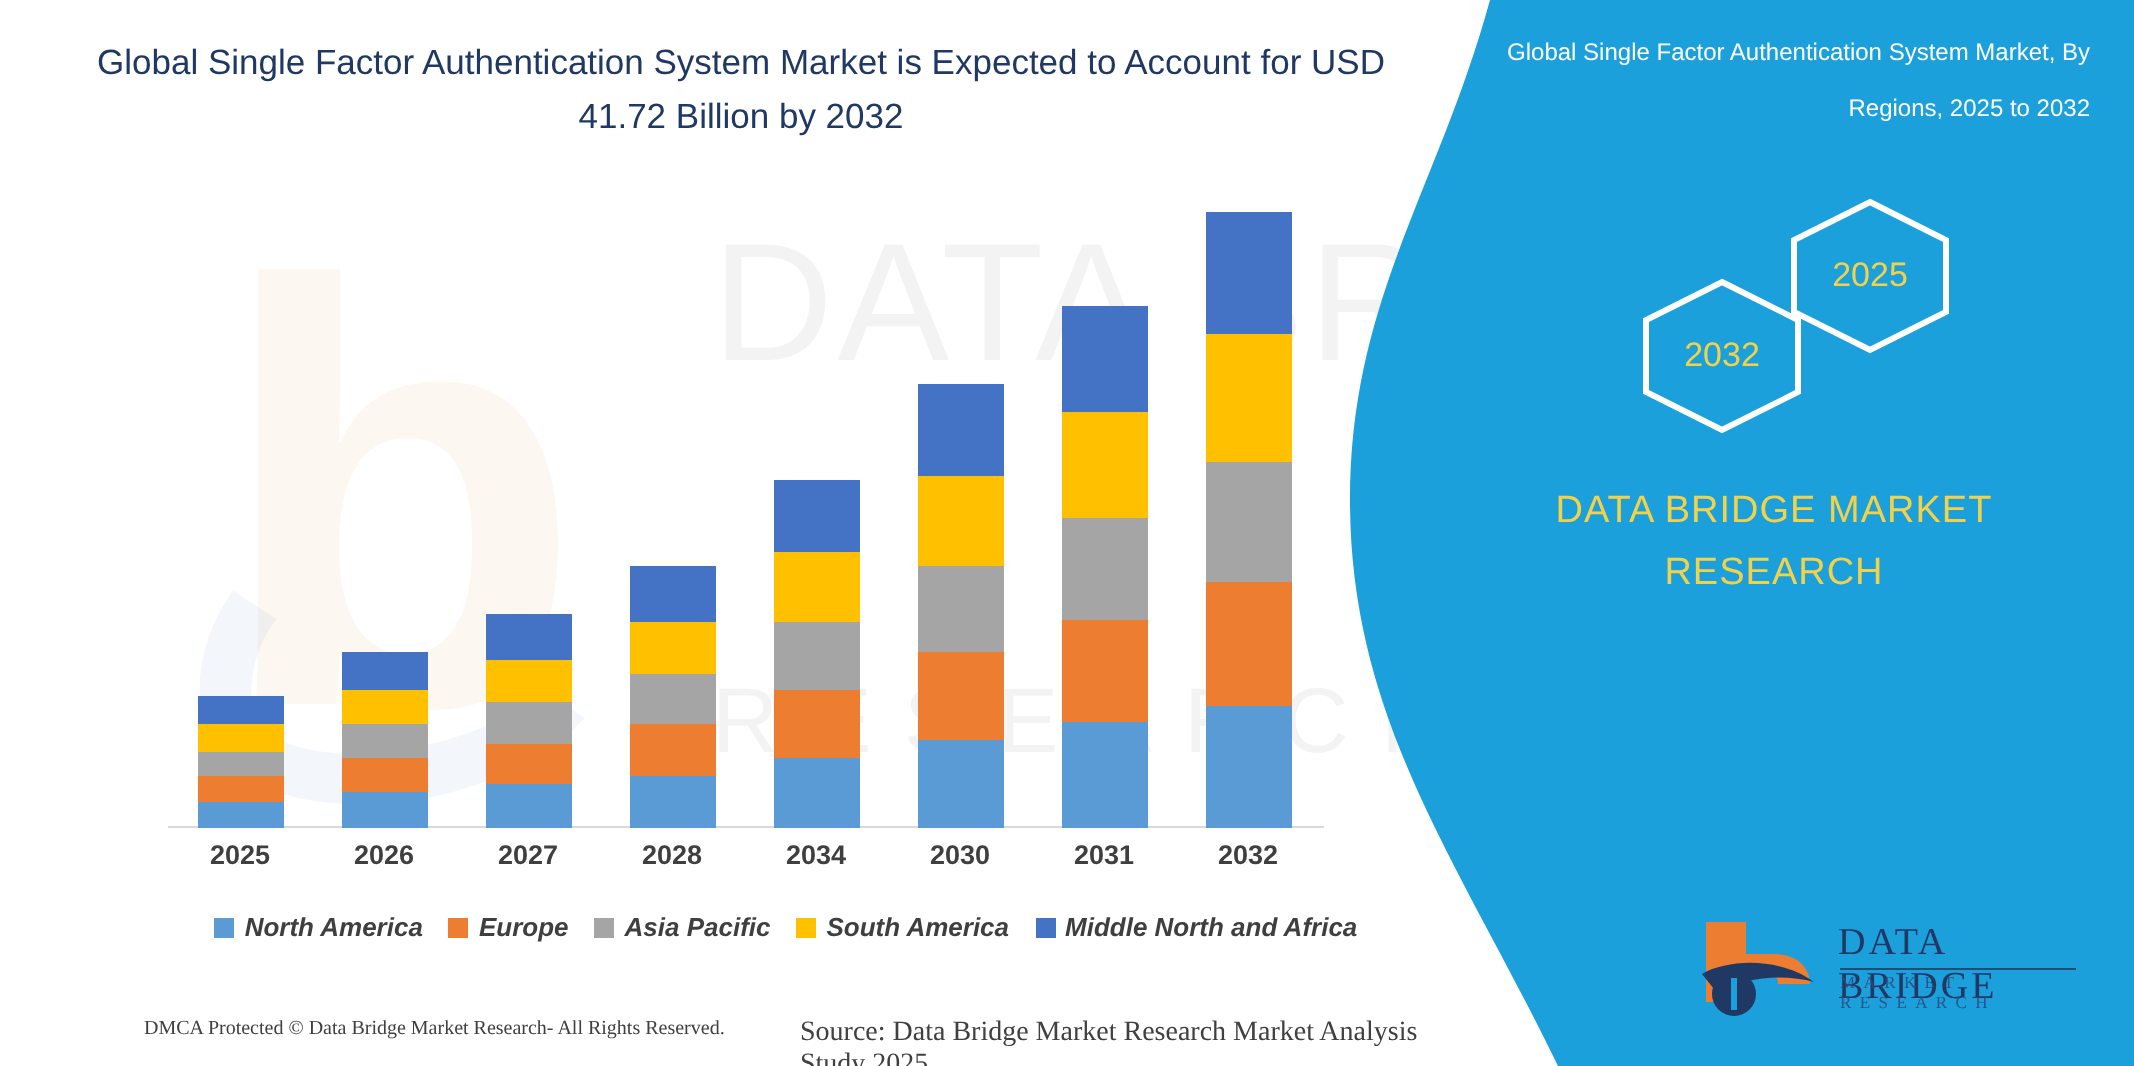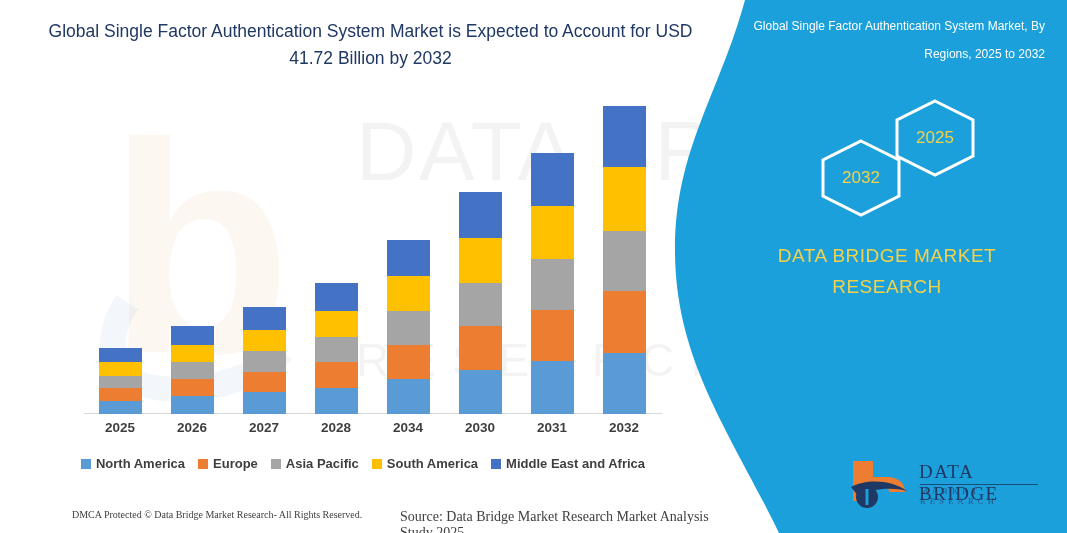--- a/index.html
+++ b/index.html
@@ -77,22 +77,22 @@
     display: flex;
   }
   .xlabel {
     flex: 1 1 0; text-align: center;
     font-size: 13.5px; font-weight: 700; color: #3f3f3f;
     font-family: "Liberation Sans", sans-serif;
   }
 
   
   .legend {
-    position: absolute; left: 68px; top: 456px; width: 590px;
-    display: flex; justify-content: center; align-items: flex-end; gap: 13px;
+    position: absolute; left: 98px; top: 456px; width: 590px;
+    display: flex; justify-content: center; align-items: flex-end; gap: 13px; font-style: italic;
   }
   .legend-item { display: flex; align-items: center; gap: 5px; }
   .legend-swatch { width: 10px; height: 10px; display: block; }
   .legend-label {
     font-size: 13px; font-weight: 700; color: #3f3f3f;
     font-family: "Liberation Sans", sans-serif; white-space: nowrap;
   }
 
   
   .footer-left {
@@ -281,21 +281,21 @@
         <div class="legend-item">
           <span class="legend-swatch" style="background: rgb(165, 165, 165);"></span>
           <span class="legend-label">Asia Pacific</span>
         </div>
         <div class="legend-item">
           <span class="legend-swatch" style="background: rgb(255, 192, 0);"></span>
           <span class="legend-label">South America</span>
         </div>
         <div class="legend-item">
           <span class="legend-swatch" style="background: rgb(68, 114, 196);"></span>
-          <span class="legend-label">Middle East and Africa</span>
+          <span class="legend-label">Middle North and Africa</span>
         </div>
       </div>
 
     <div class="footer-left">DMCA Protected © Data Bridge Market Research-  All Rights Reserved.</div>
     <div class="footer-right">Source: Data Bridge Market Research  Market Analysis Study 2025</div>
   </div>
 
   <div class="right-panel">
     <svg class="panel-shape" viewBox="0 0 400 533" preserveAspectRatio="none">
       <path d="M400,0 L78,0 C52,95 8,150 8,250 C8,360 62,430 112,533 L400,533 Z" fill="#1BA0DC"></path>

